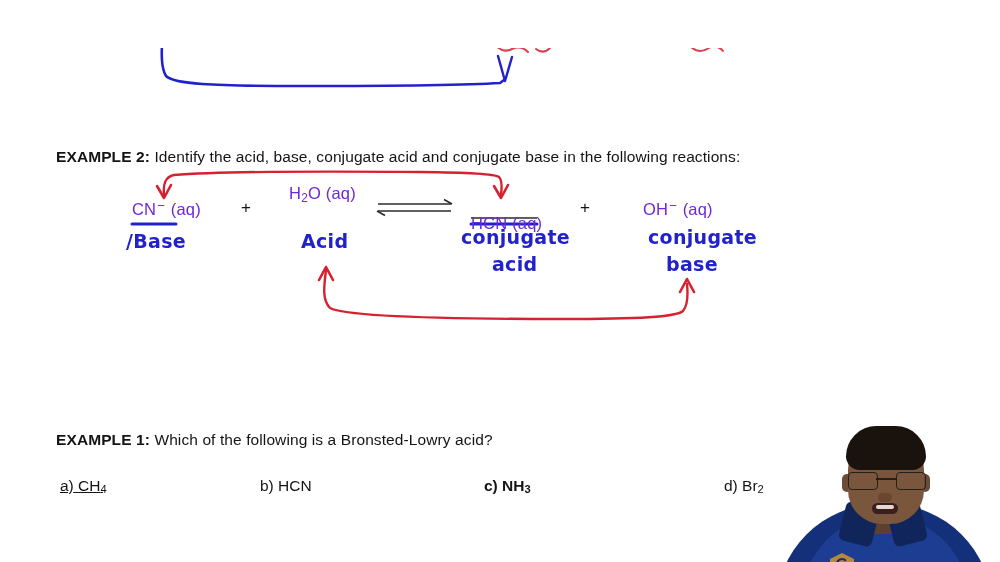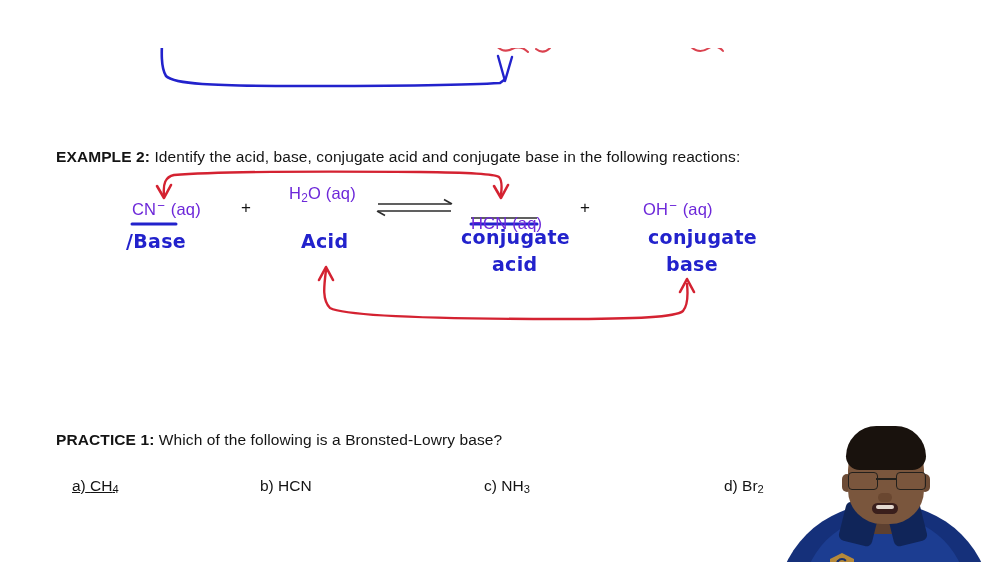--- a/index.html
+++ b/index.html
@@ -249,32 +249,32 @@
   <div class="abs eq-plus" style="left:580px; top:150px;">+</div>
 
   <div class="abs eq-term" style="left:643px; top:150px;">
     <span>OH</span><span class="sup-minus">−</span>
     <span>(aq)</span>
   </div>
   <div class="abs hand sz-sm" style="left:648px; top:178px;">conjugate</div>
   <div class="abs hand sz-sm" style="left:666px; top:205px;">base</div>
 
   <div class="abs prompt-line" style="left:56px; top:383px;">
-    <span class="lead">PRACTICE 1:</span><span> Which of the following is a Bronsted-Lowry base?</span>
-  </div>
-
-  <div class="abs choice" style="left:72px; top:429px;text-decoration:underline;">
+    <span class="lead">EXAMPLE 1:</span><span> Which of the following is a Bronsted-Lowry acid?</span>
+  </div>
+
+  <div class="abs choice" style="left:60px; top:429px;text-decoration:underline;">
     <span>a)</span>
     <span>CH</span><sub>4</sub>
   </div>
   <div class="abs choice" style="left:260px; top:429px;">
     <span>b)</span>
     <span>HCN</span><sub></sub>
   </div>
-  <div class="abs choice" style="left:484px; top:429px;">
+  <div class="abs choice" style="left:484px; top:429px;font-weight:bold;">
     <span>c)</span>
     <span>NH</span><sub>3</sub>
   </div>
   <div class="abs choice" style="left:724px; top:429px;">
     <span>d)</span>
     <span>Br</span><sub>2</sub>
   </div>
 
   <div class="abs" id="video-overlay">
     <div class="vid-person torso"></div>

